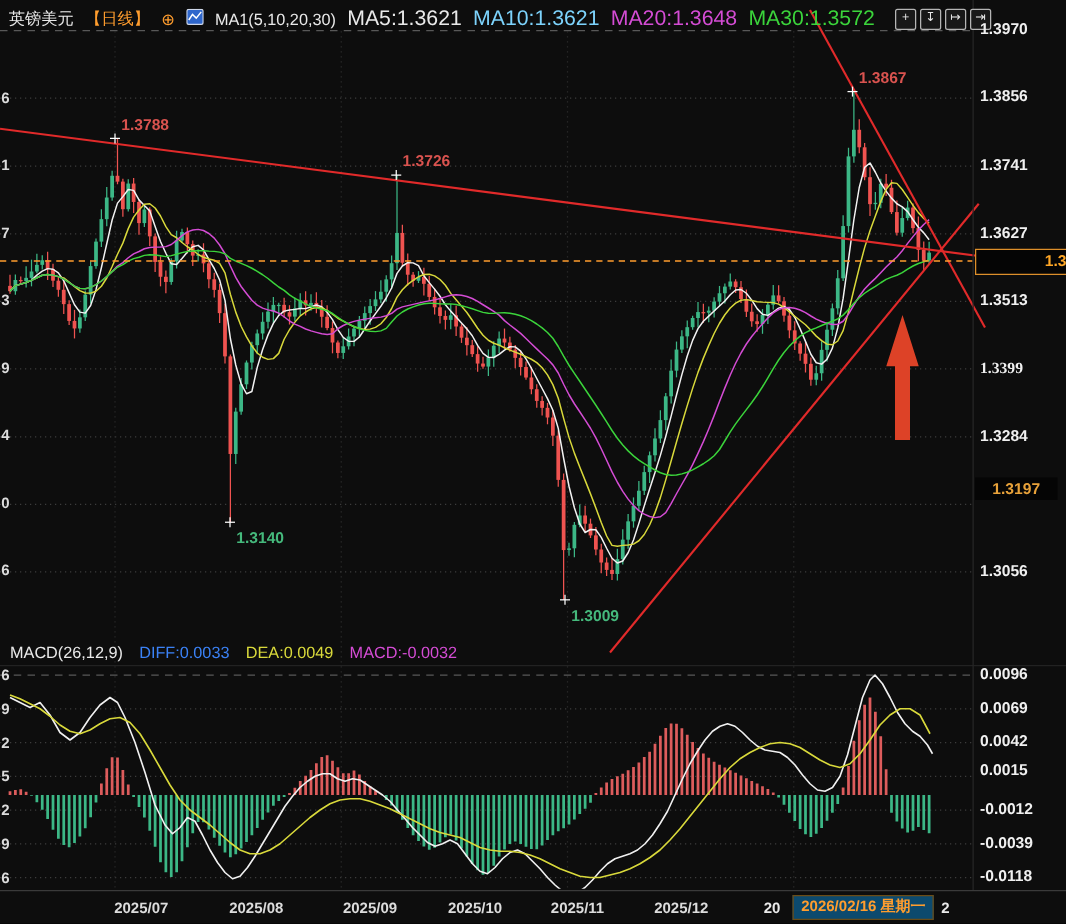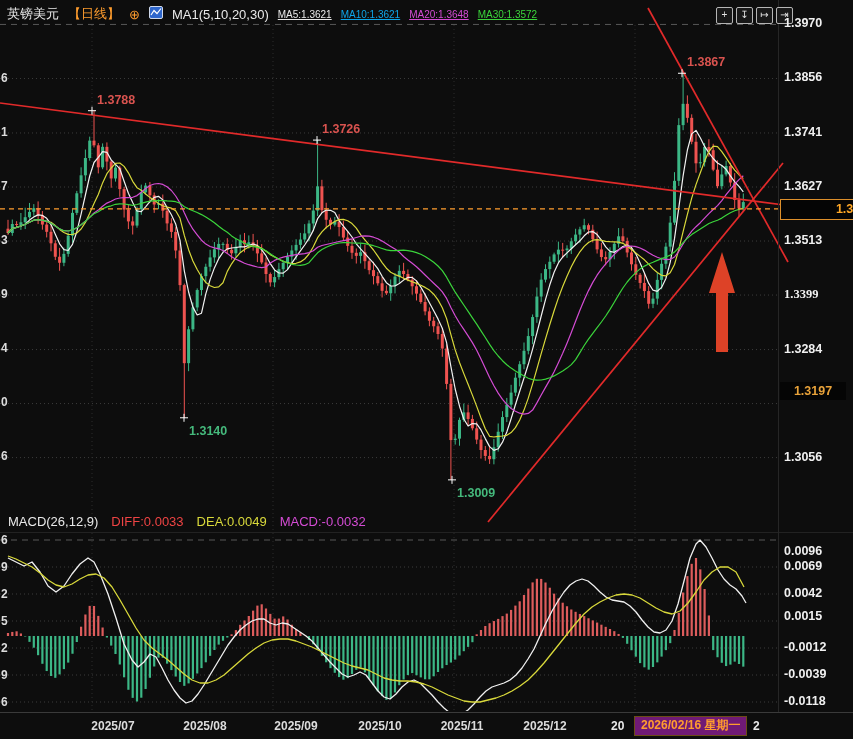--- a/index.html
+++ b/index.html
@@ -4,38 +4,38 @@
 <style>
   html,body{margin:0;padding:0;background:#000;}
   #stage{position:relative;width:853px;height:739px;background:#0d0d0d;overflow:hidden;
          font-family:"Liberation Sans",sans-serif;-webkit-font-smoothing:antialiased;}
   #chart-svg{position:absolute;left:0;top:0;}
   .ovl{position:absolute;white-space:nowrap;}
   
   #main-header{left:7px;top:5px;display:flex;align-items:center;gap:9px;font-size:13px;color:#e9e9e9;}
   #main-header .orange{color:#ff9d2e;}
   #main-header .plus{font-size:13px;}
-  .ma-label{font-size:10px;text-decoration:underline;}
+  .ma-label{font-size:17px;}
   
   #toolbar{left:716px;top:7px;display:flex;gap:3px;}
   .tool-btn{width:15px;height:15px;border:1px solid #b5b5b5;border-radius:2px;background:#181818;
             color:#e5e5e5;font-size:10px;line-height:14px;text-align:center;cursor:pointer;}
   
   #macd-header{left:8px;top:514px;display:flex;gap:13px;font-size:13px;color:#e9e9e9;}
   
   .ytick{position:absolute;left:784px;font-size:12.5px;font-weight:700;color:#f0f0f0;}
   .ldigit{position:absolute;left:1px;font-size:12px;font-weight:700;color:#dcdcdc;}
   .xmonth{position:absolute;top:719px;font-size:12px;font-weight:700;color:#dcdcdc;transform:translateX(-50%);}
   #price-box{left:780px;width:64px;height:19px;background:#050505;border:1.5px solid #dd8f2b;
              color:#ffa726;font-size:12.5px;font-weight:700;text-align:center;line-height:18px;padding-left:42px;}
   #price-box .tick-arrow{position:absolute;right:-8px;top:-8px;font-size:8px;color:#dd8f2b;}
   #level-box{left:780px;width:66px;height:18px;background:#050505;color:#e8a23a;font-size:12.5px;
              font-weight:700;text-align:center;line-height:18px;}
   #date-pre,#date-post{top:719px;font-size:12px;font-weight:700;color:#e9e9e9;}
-  #date-box{top:716px;height:18px;background:#701a75;border:1px solid #6b4c16;color:#ff9d2e;
+  #date-box{top:716px;height:18px;background:#0c4a6e;border:1px solid #6b4c16;color:#ff9d2e;
             font-size:12px;font-weight:700;line-height:17px;padding:0 6px;}
   #watermark{right:32px;top:674px;font-size:40px;color:#9b9b9b;opacity:.8;letter-spacing:1px;}
   .hline{position:absolute;left:0;width:853px;height:0;border-top:1px solid #2e2e2e;}
   #axis-sep{position:absolute;left:778px;top:0;width:0;height:712px;border-left:1px solid #262626;}
   #bottom-sep{top:712px;border-top:1px solid #3a3a3a;}
   #pane-sep{top:532px;border-top:1px solid #222;}
 </style>
 </head>
 <body>
 
@@ -978,36 +978,36 @@
     <span class="orange plus">⊕</span>
     <span>
       <svg width="14" height="13" viewBox="0 0 14 13">
           <rect x="0.5" y="0.5" width="13" height="12" rx="1.5" fill="#2e66cc" stroke="#cfd8ea" stroke-width="1"></rect>
           <polyline points="2,9 5,4.5 8,7.5 12,2.5" fill="none" stroke="#ffffff" stroke-width="1.2"></polyline>
         </svg>
     </span>
     <span>MA1(5,10,20,30)</span>
     <span id="ma-values" style="display: flex; gap: 9px;">
         <span class="ma-label" style="color: rgb(233, 233, 233);">MA5:1.3621</span>
-        <span class="ma-label" style="color: #0ea5e9;">MA10:1.3621</span>
+        <span class="ma-label" style="color: #7dd3fc;">MA10:1.3621</span>
         <span class="ma-label" style="color: rgb(212, 76, 212);">MA20:1.3648</span>
         <span class="ma-label" style="color: rgb(59, 212, 59);">MA30:1.3572</span>
       </span>
   </div>
 
   <div class="ovl" id="toolbar">
       <div class="tool-btn">+</div>
       <div class="tool-btn">↧</div>
       <div class="tool-btn">↦</div>
       <div class="tool-btn">⇥</div>
     </div>
 
   <div class="ovl" id="macd-header">
     <span>MACD(26,12,9)</span>
-    <span id="diff-label" style="color: #ef4444;">DIFF:0.0033</span>
+    <span id="diff-label" style="color: #3b82f6;">DIFF:0.0033</span>
     <span id="dea-label" style="color: rgb(217, 217, 59);">DEA:0.0049</span>
     <span id="macd-label" style="color: rgb(212, 76, 212);">MACD:-0.0032</span>
   </div>
 
   <div class="ovl" id="price-box" style="top: 198.799px;">
     <span>1.3581</span>
     <span class="tick-arrow">▲</span>
   </div>
   <div class="ovl" id="level-box" style="top: 381.777px;">
     <span>1.3197</span>
@@ -1018,21 +1018,21 @@
   <div class="ovl" id="date-post" style="left: 753px;">2</div>
 
 <div class="ytick" style="top: 16.4523px;">1.3970</div>
     <div class="ytick" style="top: 70.4769px;">1.3856</div>
     <div class="ytick" style="top: 124.975px;">1.3741</div>
     <div class="ytick" style="top: 179px;">1.3627</div>
     <div class="ytick" style="top: 233.025px;">1.3513</div>
     <div class="ytick" style="top: 287.049px; font-family: Liberation Serif, serif;">1.3399</div>
     <div class="ytick" style="top: 341.548px;">1.3284</div>
     <div class="ytick" style="top: 449.597px;">1.3056</div>
-    <div class="ytick" style="top: 544px;">0.0096</div>
+    <div class="ytick" style="top: 532px;">0.0096</div>
     <div class="ytick" style="top: 559px;">0.0069</div>
     <div class="ytick" style="top: 586px;">0.0042</div>
     <div class="ytick" style="top: 609px;">0.0015</div>
     <div class="ytick" style="top: 640px;">-0.0012</div>
     <div class="ytick" style="top: 667px;">-0.0039</div>
     <div class="ytick" style="top: 694px;">-0.0118</div>
     <div class="ldigit" style="top: 71px;">6</div>
     <div class="ldigit" style="top: 125px;">1</div>
     <div class="ldigit" style="top: 179px;">7</div>
     <div class="ldigit" style="top: 233px;">3</div>

